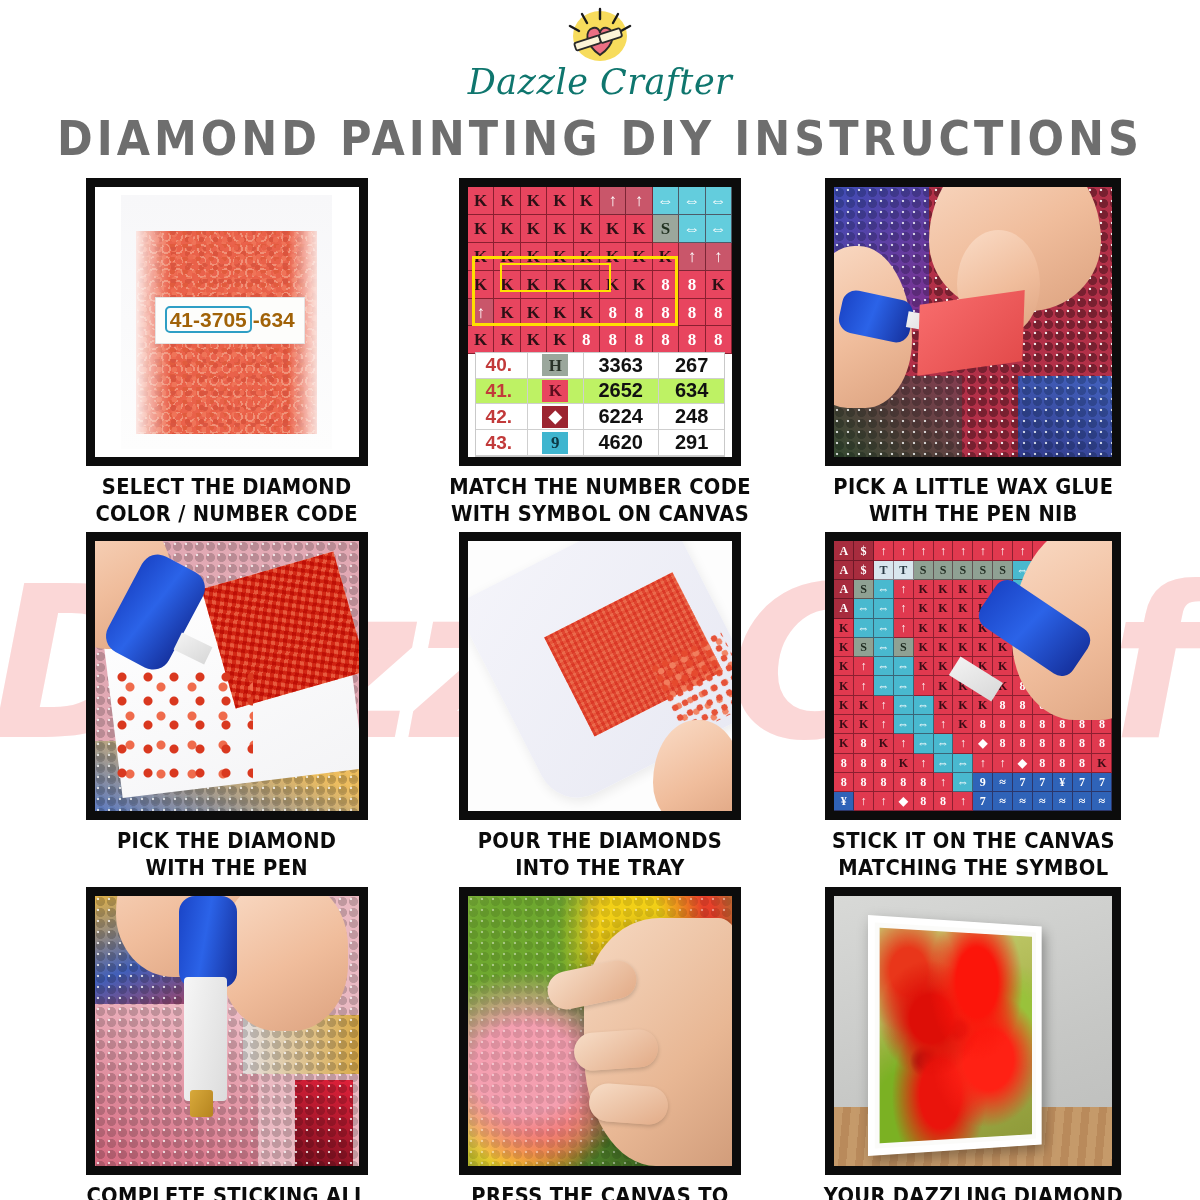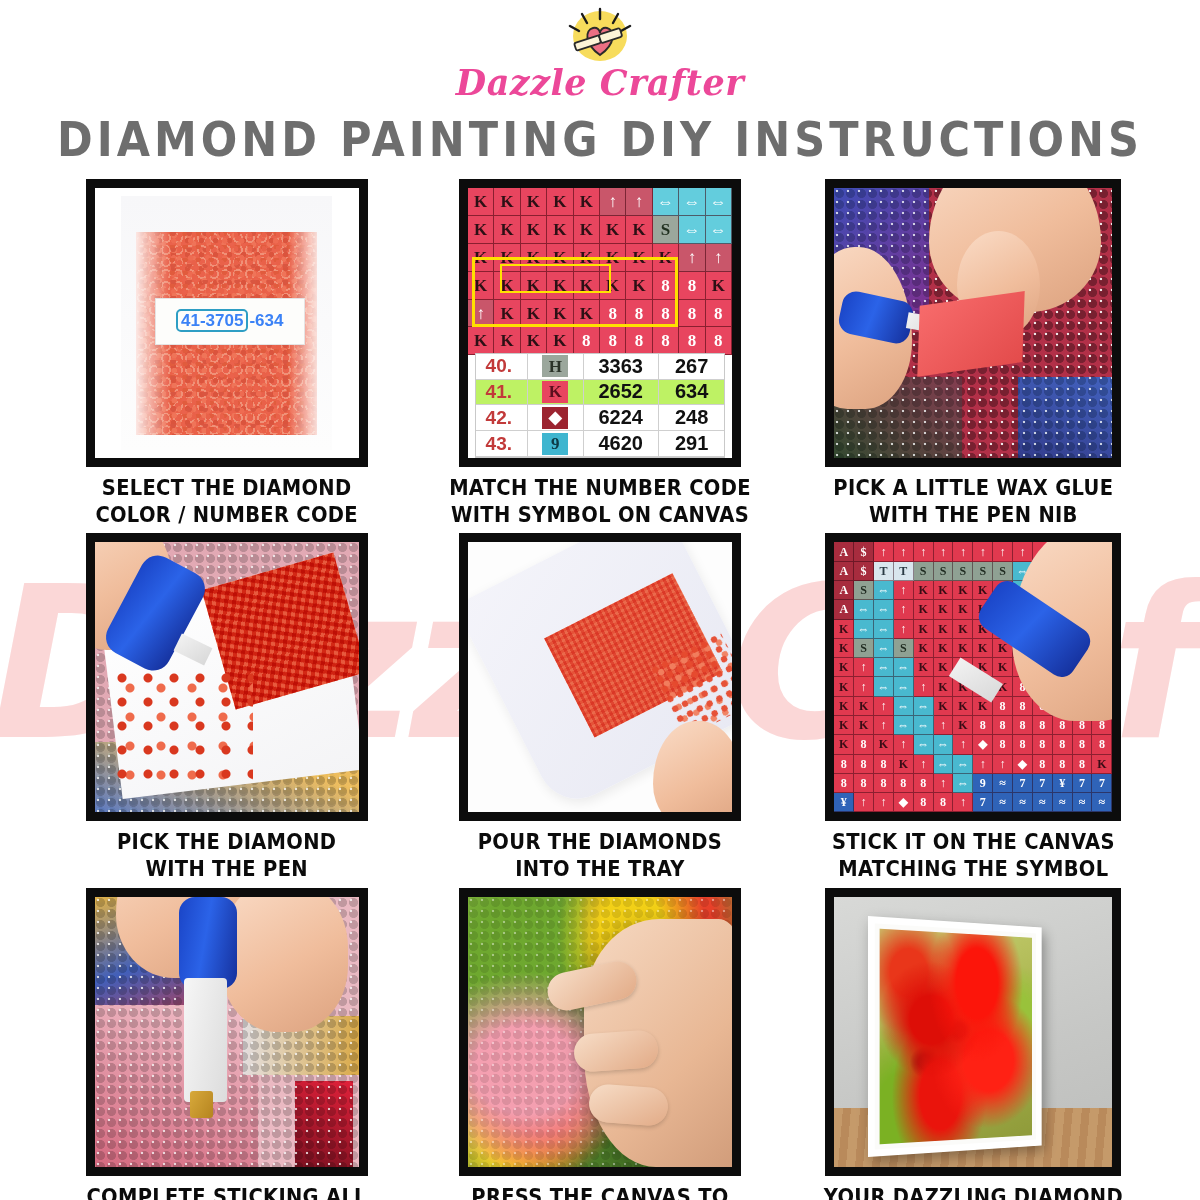--- a/index.html
+++ b/index.html
@@ -14,22 +14,22 @@
     font-family:"DejaVu Sans", sans-serif;
     font-weight:700;font-style:italic;font-size:210px;
     color:#fbd7d7;letter-spacing:-6px;line-height:1;
     white-space:nowrap;z-index:0;user-select:none;
   }
   
   .header{position:relative;z-index:2;text-align:center;padding-top:6px;}
   .logo-mark{width:84px;height:58px;margin:0 auto;position:relative;}
   .brand{
     font-family:"DejaVu Serif", serif;
-    font-weight:700;font-style:italic;
-    font-size:35px;color:#ec4899;margin-top:-2px;letter-spacing:0.5px;
+    font-weight:400;font-style:italic;
+    font-size:35px;color:#0f766e;margin-top:-2px;letter-spacing:0.5px;
   }
   .title{
     font-family:"DejaVu Sans", sans-serif;
     font-weight:700;font-size:43px;color:#6e6e6e;
     letter-spacing:4px;margin-top:8px;white-space:nowrap;
     transform:scaleY(1.12);transform-origin:center top;
   }
   
   .grid{
     position:relative;z-index:1;
@@ -69,21 +69,21 @@
        opacity:.93;}
   .bag-fade-l{position:absolute;left:7%;top:14%;width:16%;height:80%;
        background:linear-gradient(90deg,rgba(255,255,255,.85),rgba(255,255,255,0));}
   .bag-fade-r{position:absolute;right:7%;top:14%;width:14%;height:80%;
        background:linear-gradient(-90deg,rgba(255,255,255,.8),rgba(255,255,255,0));}
   .bag-label{
     position:absolute;left:16%;top:40%;width:70%;height:18%;
     background:#fdfdfb;border:1px solid #e4e4e4;
     display:flex;align-items:center;justify-content:center;
   }
-  .bag-code{font-family:"Liberation Sans",sans-serif;font-weight:700;font-size:17px;color:#3b82f6;white-space:nowrap;}
+  .bag-code{font-family:"Liberation Sans",sans-serif;font-weight:700;font-size:21px;color:#a16207;white-space:nowrap;}
   .bag-code .boxed{border:2.5px solid #2e9ec4;border-radius:5px;padding:0px 3px;margin-right:1px;}
 
   
   .chart-grid{position:absolute;left:0;top:0;right:0;height:62%;
               display:grid;grid-template-columns:repeat(10,1fr);grid-auto-rows:1fr;}
   .sq{display:flex;align-items:center;justify-content:center;
       font-family:"Liberation Serif",serif;font-weight:700;font-size:17px;
       border-right:1px solid rgba(60,0,10,.55);border-bottom:1px solid rgba(60,0,10,.55);
       box-sizing:border-box;line-height:1;}
   .c-red{background:#e8455f;color:#2d1015;}

